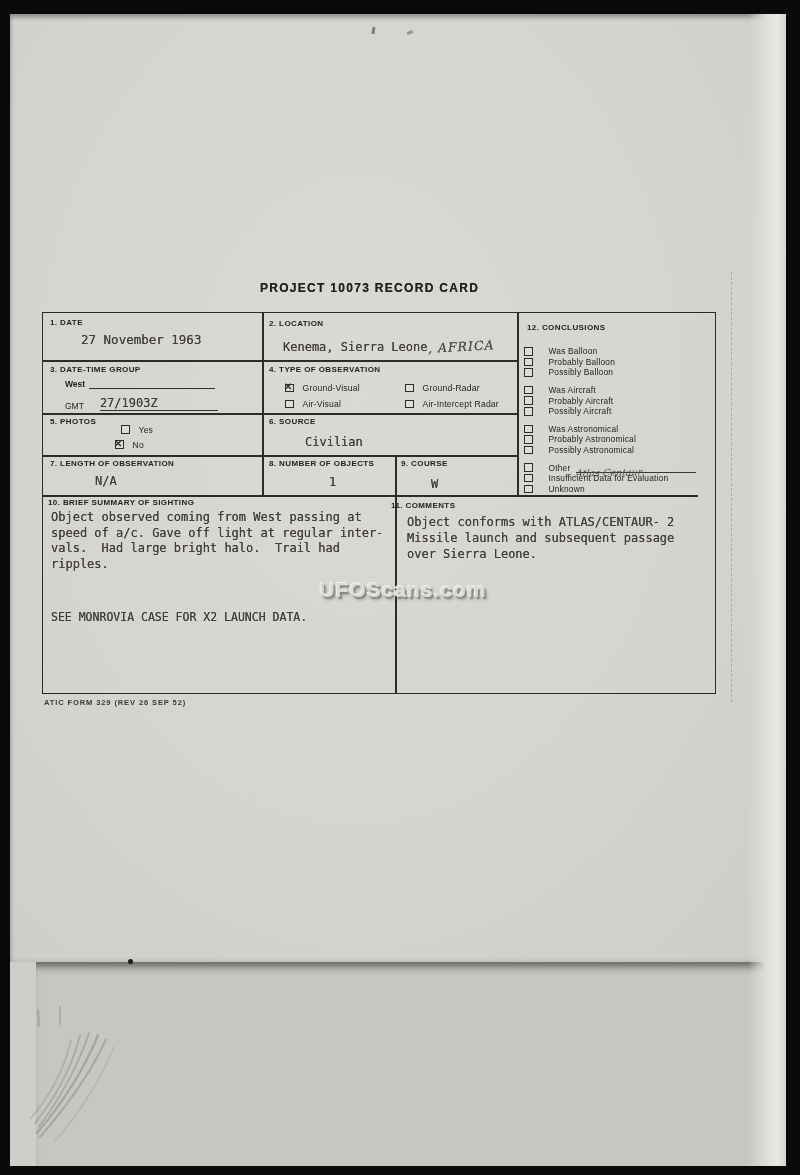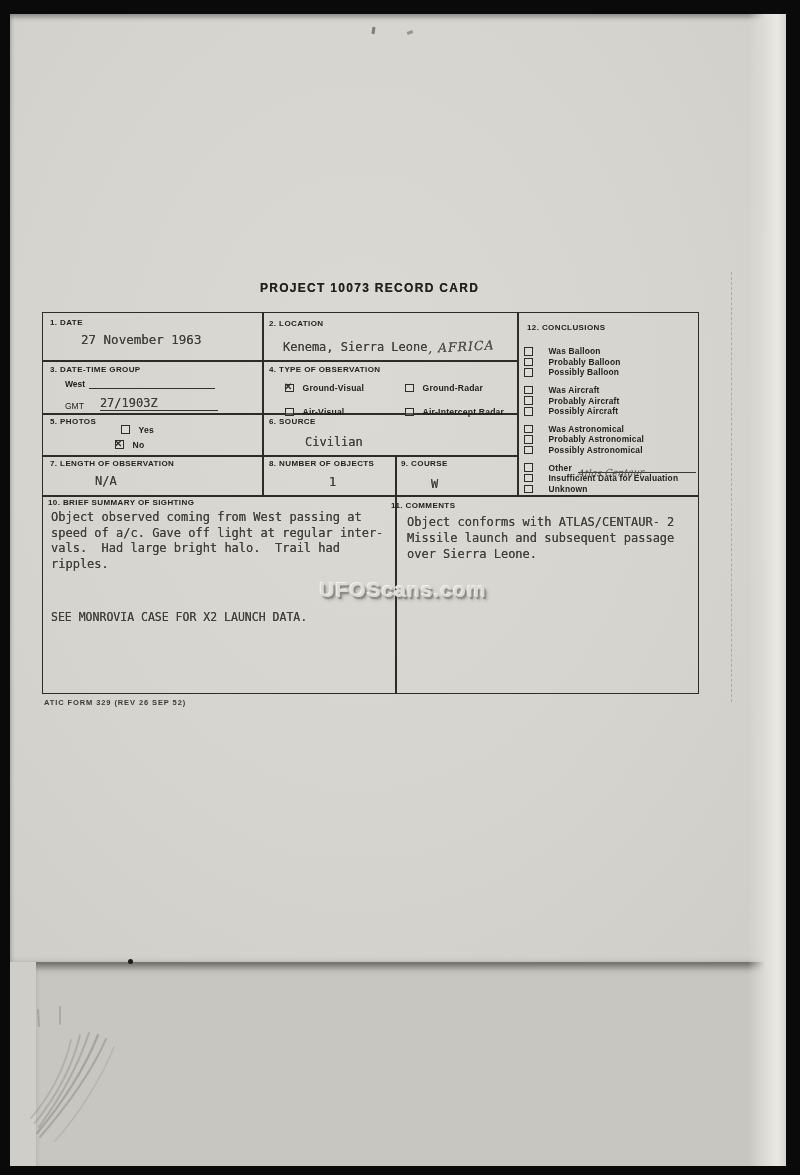--- a/index.html
+++ b/index.html
@@ -25,21 +25,21 @@
       font-size:12px;font-weight:bold;letter-spacing:1.3px;color:#232219;
       text-shadow:0 0 .6px rgba(35,34,25,.8);}
   .footer{position:absolute;left:44px;top:698px;font-size:7.5px;font-weight:bold;
       letter-spacing:.9px;color:#3a3932;}
   .watermark{position:absolute;left:403px;top:578px;transform:translateX(-50%);
       font-size:21px;font-weight:bold;letter-spacing:1px;color:#dcdbd7;z-index:30;white-space:nowrap;
       text-shadow:-1px -1px 0 rgba(245,244,240,.9), 1.5px 1.5px 1px rgba(120,119,112,.75), 2.5px 2.5px 3px rgba(110,109,102,.5);}
 
   
   .card{position:absolute;left:42px;top:312px;width:655px;height:380px;
-      border:1.6px solid #2d2c27;z-index:5;}
+      border:1.6px solid #2d2c27;z-index:5;padding-left:17px;}
   .line{position:absolute;background:#2d2c27;}
   .v1{left:219px;top:0;width:1.5px;height:183px;}
   .v2{left:352px;top:143px;width:1.5px;height:237px;}
   .v3{left:474px;top:0;width:1.5px;height:183px;}
   .h1{top:47px;left:0;width:475px;height:1.5px;}
   .h2{top:100px;left:0;width:475px;height:1.5px;}
   .h3{top:142px;left:0;width:475px;height:1.5px;}
   .h4{top:182px;left:0;width:655px;height:1.6px;}
 
   .lbl{position:absolute;font-size:8px;font-weight:bold;letter-spacing:.4px;color:#23221d;white-space:nowrap;}
@@ -56,21 +56,21 @@
   #f-dtg-label{left:7px;top:52px;}
   .local-row{position:absolute;left:22px;top:66px;width:150px;display:flex;align-items:flex-end;}
   .local-row .sub{font-size:8.5px;font-weight:bold;color:#23221d;}
   .rule{flex:1;border-bottom:1.3px solid #33322c;height:9px;margin-left:4px;}
   .gmt-row{position:absolute;left:22px;top:84px;display:flex;align-items:flex-end;}
   .gmt-row .sub{font-size:8.5px;font-weight:normal;color:#23221d;margin-right:16px;}
   .gmt-val{display:inline-block;min-width:118px;border-bottom:1.3px solid #33322c;
       font-size:12px;line-height:13px;}
   #f-obs-label{left:226px;top:52px;}
   #obs-grid{position:absolute;left:242px;top:70px;display:grid;
-      grid-template-columns:120px auto;row-gap:14px;}
+      grid-template-columns:120px auto;row-gap:6px;}
   #f-photos-label{left:7px;top:104px;}
   #photos-opts{position:absolute;left:0;top:109px;}
   #photos-opts .cb-row{height:15px;}
   #photos-opts .cb-row:nth-child(1){margin-left:78px;}
   #photos-opts .cb-row:nth-child(2){margin-left:72px;}
   #f-src-label{left:226px;top:104px;text-align:center;}
   #f-src-value{left:262px;top:122px;}
   #f-len-label{left:7px;top:146px;}
   #f-len-value{left:52px;top:161px;}
   #f-num-label{left:226px;top:146px;}
@@ -84,21 +84,21 @@
   #f-com-value{left:364px;top:201px;width:288px;line-height:16px;}
   #f-con-label{left:484px;top:10px;}
   #conclusions-list{position:absolute;left:481px;top:33px;width:172px;}
 
   
   .cb-row{display:flex;align-items:center;white-space:nowrap;}
   .cb{width:6.5px;height:6.5px;border:1.2px solid #2e2d28;display:inline-block;
       position:relative;flex:0 0 auto;background:rgba(240,239,235,.25);}
   .cb.checked::before{content:"\2715";position:absolute;left:-2px;top:-3.5px;
       font-size:10px;font-weight:bold;color:#33322c;}
-  .cb-label{font-size:8.4px;font-weight:bold;letter-spacing:.2px;color:#23221d;margin-left:9px;}
+  .cb-label{font-size:8.4px;font-weight:normal;letter-spacing:.2px;color:#23221d;margin-left:9px;}
   #obs-grid .cb-label, #photos-opts .cb-label{font-size:8.6px;}
   .cgroup{margin-bottom:7px;}
   .cgroup .cb-row{height:10.6px;}
   .cgroup .cb-label{margin-left:16px;}
   .other-row .handline{flex:1;border-bottom:1px solid #3b3a34;margin-left:6px;height:10px;}
   .other-row .handwriting{font-size:9.5px;line-height:9px;display:inline-block;
       transform:rotate(-1deg) skewX(-8deg);white-space:nowrap;}
 
   
   .pencil{position:absolute;left:10px;top:985px;z-index:10;}

